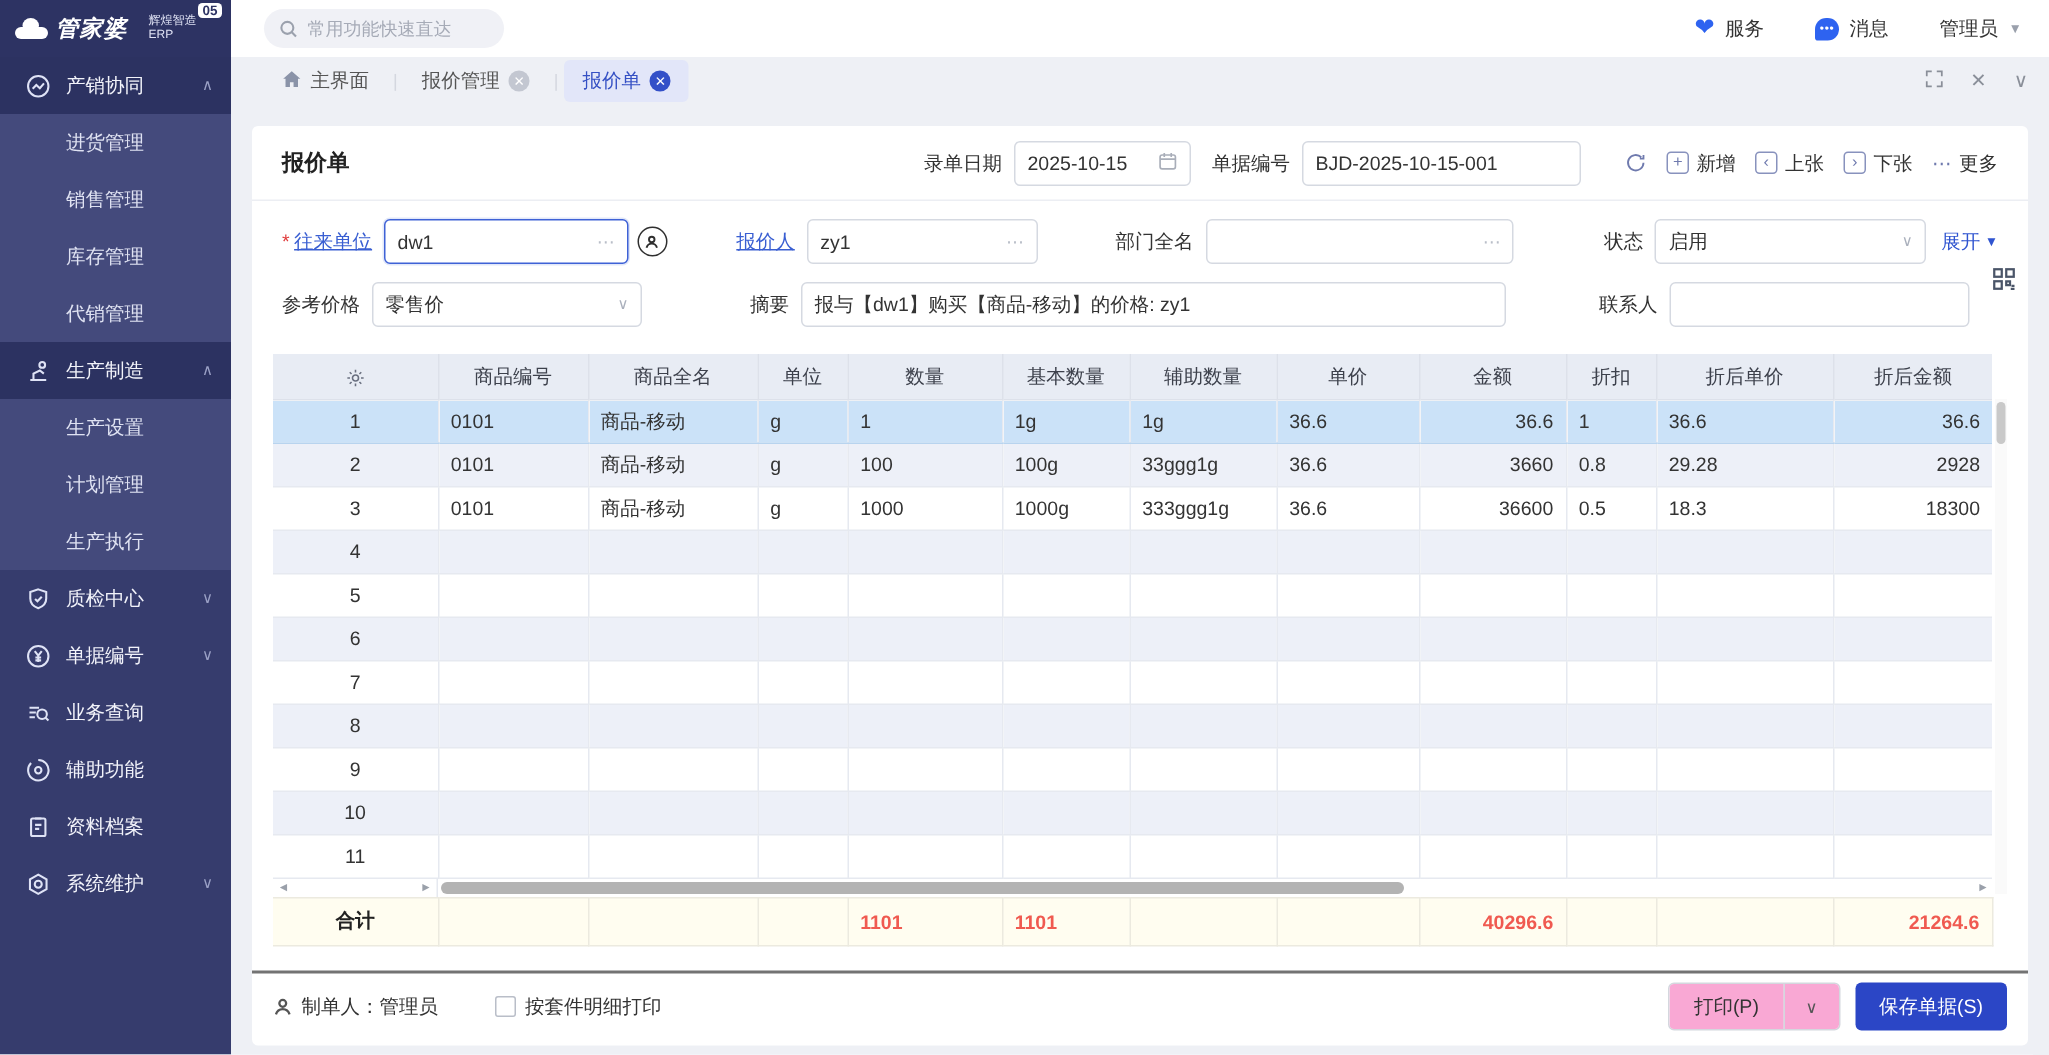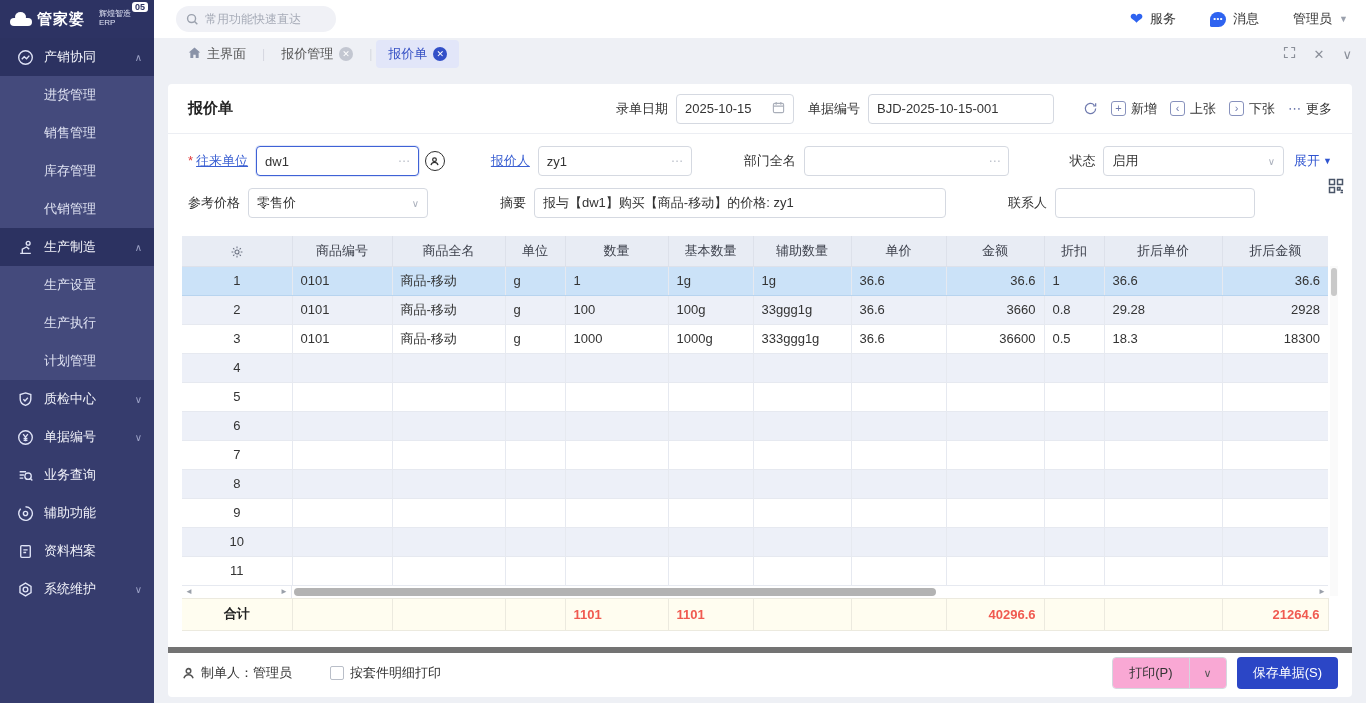--- a/index.html
+++ b/index.html
@@ -6,21 +6,21 @@
   html,body { width:1366px; height:703px; overflow:hidden;
     font-family:"Liberation Sans","DejaVu Sans",sans-serif; font-size:13px; color:#333; background:#eef0f5; }
   .app { display:flex; width:1366px; height:703px; }
 
   
   .sidebar { width:154px; height:703px; background:#363c6d; color:#e8eaf5; flex:none; overflow:hidden; }
   .logo { height:38px; background:#2d3363; display:flex; align-items:center; padding:0 8px 0 10px; position:relative; }
   .logo-cloud { width:22px; height:14px; position:relative; margin-right:5px; }
   .logo-cloud:before { content:""; position:absolute; left:0; bottom:0; width:22px; height:8px; background:#fff; border-radius:6px; }
   .logo-cloud:after { content:""; position:absolute; left:5px; bottom:4px; width:11px; height:10px; background:#fff; border-radius:50%; }
-  .logo-main { font-size:15px; font-weight:bold; color:#fff; letter-spacing:1px; }
+  .logo-main { font-size:15px; font-weight:bold; color:#fff; letter-spacing:1px;font-style:italic; }
   .logo-sub { font-size:8px; color:#dfe2f4; margin-left:14px; line-height:1.1; width:46px; }
   .logo-badge { position:absolute; right:6px; top:2px; background:#fff; color:#2d3363; font-size:9px; font-weight:bold; padding:0 3px; border-radius:3px; }
   .group-header { height:38px; display:flex; align-items:center; padding:0 12px 0 16px; cursor:pointer; }
   .side-group.expanded > .group-header { background:#2c3261; }
   .side-group.expanded .subs { background:#444a7c; }
   .gicon { width:18px; height:18px; margin-right:10px; display:inline-flex; align-items:center; justify-content:center; }
   .gicon svg { stroke:#dfe3f6; fill:none; stroke-width:1.3; }
   .glabel { flex:1; font-size:13px; color:#f2f3fa; }
   .chev { font-size:10px; color:#9ba1c6; }
   .sub { height:38px; line-height:38px; padding-left:44px; font-size:13px; color:#dfe2f2; cursor:pointer; }
@@ -107,21 +107,21 @@
   .hs-track { flex:1; height:100%; position:relative; display:flex; align-items:center; }
   .hs-thumb { position:absolute; left:2px; width:62%; height:8px; background:#b3b3b3; border-radius:4px; }
   .hs-arr { margin-left:auto; color:#9aa0aa; font-size:8px; padding-right:2px; }
 
   table.total-grid { border-collapse:collapse; table-layout:fixed; width:1146px; }
   .total-grid td { height:32px; background:#fffdf0; border:1px solid #eceadf; border-left:none; font-size:13px; font-weight:bold; color:#f05a50; padding:0 8px; white-space:nowrap; }
   .total-grid td.c0 { text-align:center; color:#222; }
   .total-grid td.c8, .total-grid td.c11 { text-align:right; }
 
   
-  .card-foot { height:50px; border-top:6px solid #737373; display:flex; align-items:center; padding:0 14px 4px 14px; flex:none; }
+  .card-foot { height:50px; border-top:2px solid #737373; display:flex; align-items:center; padding:0 14px 4px 14px; flex:none; }
   .maker { display:flex; align-items:center; gap:6px; font-size:13px; color:#333; }
   .maker svg { stroke:#555; fill:none; stroke-width:1.4; }
   .chk-wrap { display:flex; align-items:center; gap:6px; margin-left:14px; cursor:pointer;padding-left:24px; }
   .chk { width:14px; height:14px; border:1px solid #b9bec8; border-radius:2px; background:#fff; }
   .foot-right { margin-left:auto; display:flex; align-items:center; gap:10px; }
   .btn-group { display:flex; border:1px solid #d4d7de; border-radius:4px; overflow:hidden; height:32px; }
   .btn-seg { padding:0 16px; background:#f9a8d4; display:flex; align-items:center; font-size:13px; color:#333; cursor:pointer; }
   .btn-seg + .btn-seg { border-left:1px solid #d4d7de; padding:0 14px; color:#555; font-size:11px; }
   .btn-primary { height:32px; background:#2b46c6; color:#fff; border:none; border-radius:4px; padding:0 16px; font-size:13px; cursor:pointer; font-family:inherit; }
 </style>
@@ -163,22 +163,22 @@
           <svg width="17" height="17" viewBox="0 0 16 16">
               <circle cx="10.5" cy="4" r="1.8"></circle>
               <path d="M3 13.5h10M5 13.5V9.5l4-2 2.5 2"></path>
             </svg>
         </span>
         <span class="glabel">生产制造</span>
         <span class="chev">∧</span>
       </div>
       <div class="subs">
         <div class="sub">生产设置</div>
+        <div class="sub">计划管理</div>
         <div class="sub">生产执行</div>
-        <div class="sub">计划管理</div>
       </div>
     </div>
 
     <div class="side-group">
       <div class="group-header">
         <span class="gicon">
           <svg width="17" height="17" viewBox="0 0 16 16">
               <path d="M8 1.8l5 1.6v4.2c0 3-2.1 5.1-5 6-2.9-.9-5-3-5-6V3.4z"></path>
               <polyline points="6,7.8 7.5,9.3 10.2,6.4"></polyline>
             </svg>
@@ -385,21 +385,21 @@
                 <span class="tri">▼</span>
             </span>
           </div>
           <div class="frow">
             <span class="fld-label">参考价格</span>
             <div class="inp select-box" style="width:180px">
               <span>零售价</span>
               <span class="sel-chev">∨</span>
             </div>
             <span class="fld-label" style="margin-left:72px">摘要</span>
-            <div class="inp" style="width:412px">
+            <div class="inp" style="width:470px">
               <input value="报与【dw1】购买【商品-移动】的价格: zy1" style="">
             </div>
             <span class="fld-label" style="margin-left:62px">联系人</span>
             <div class="inp" style="width:200px">
               <input value="" style="">
             </div>
           </div>
           <span class="qr-corner">
             <svg width="16" height="16" viewBox="0 0 16 16">
                 <rect x="1.5" y="1.5" width="5" height="5"></rect>

